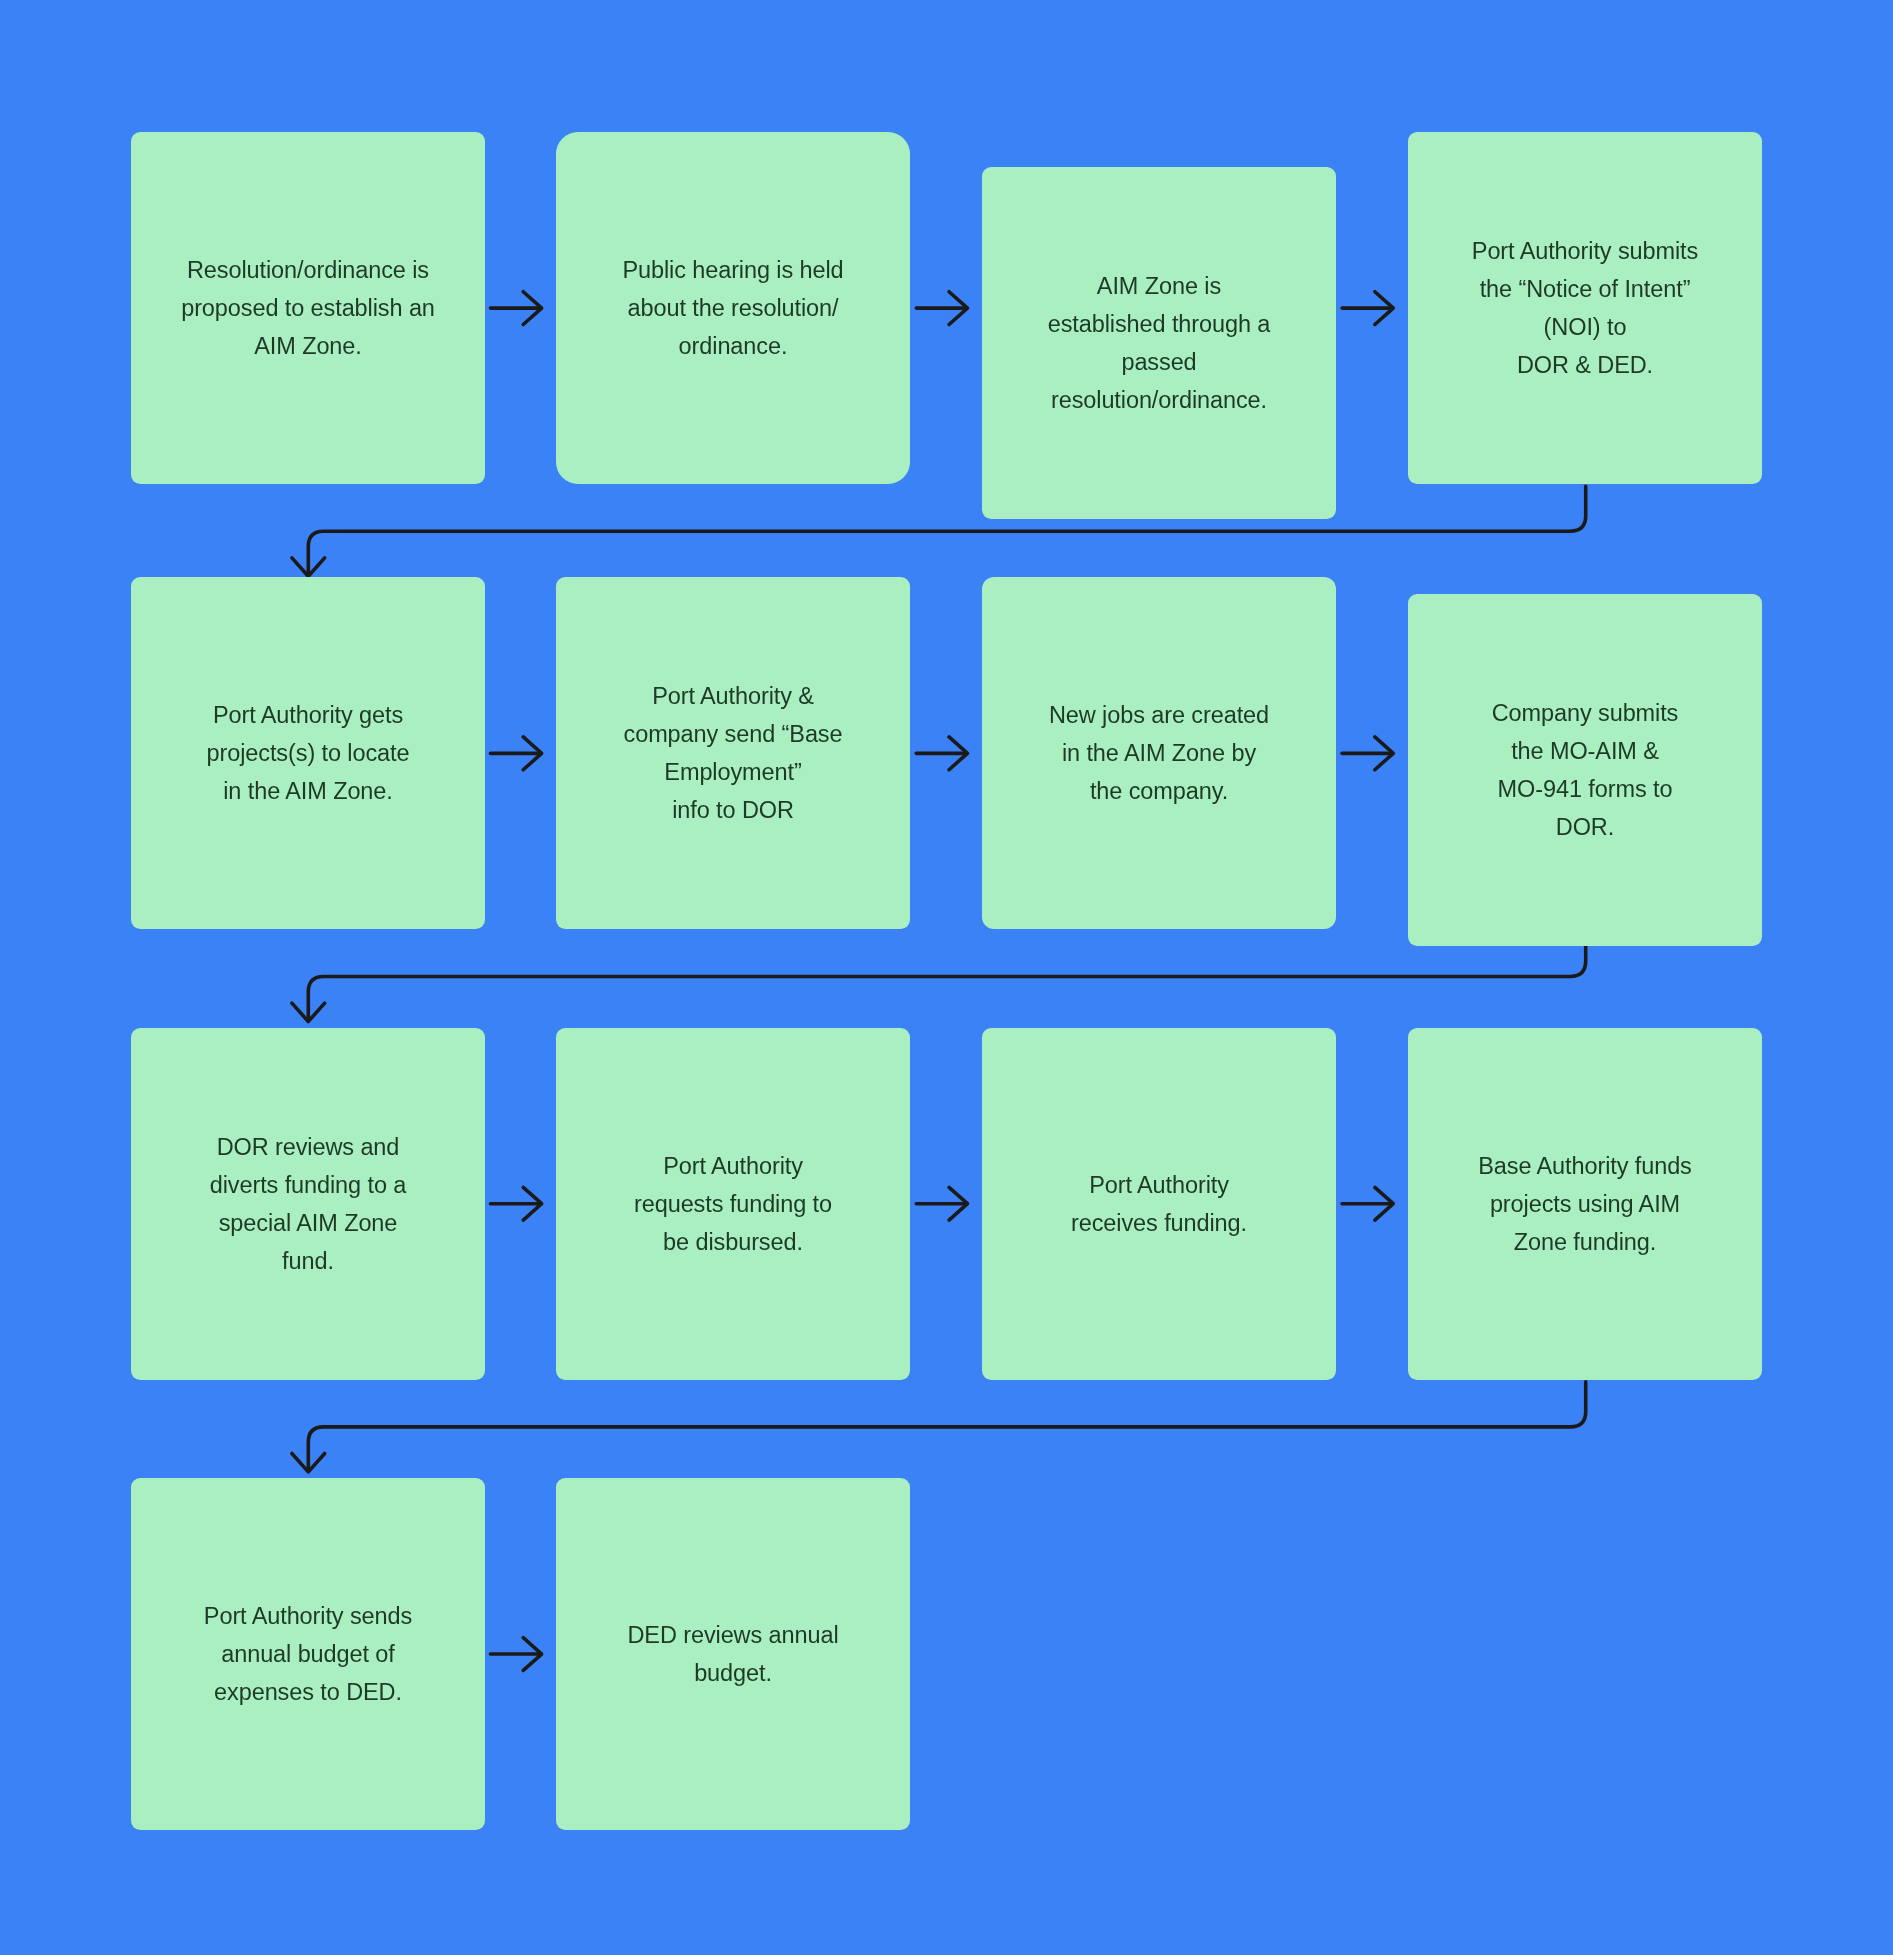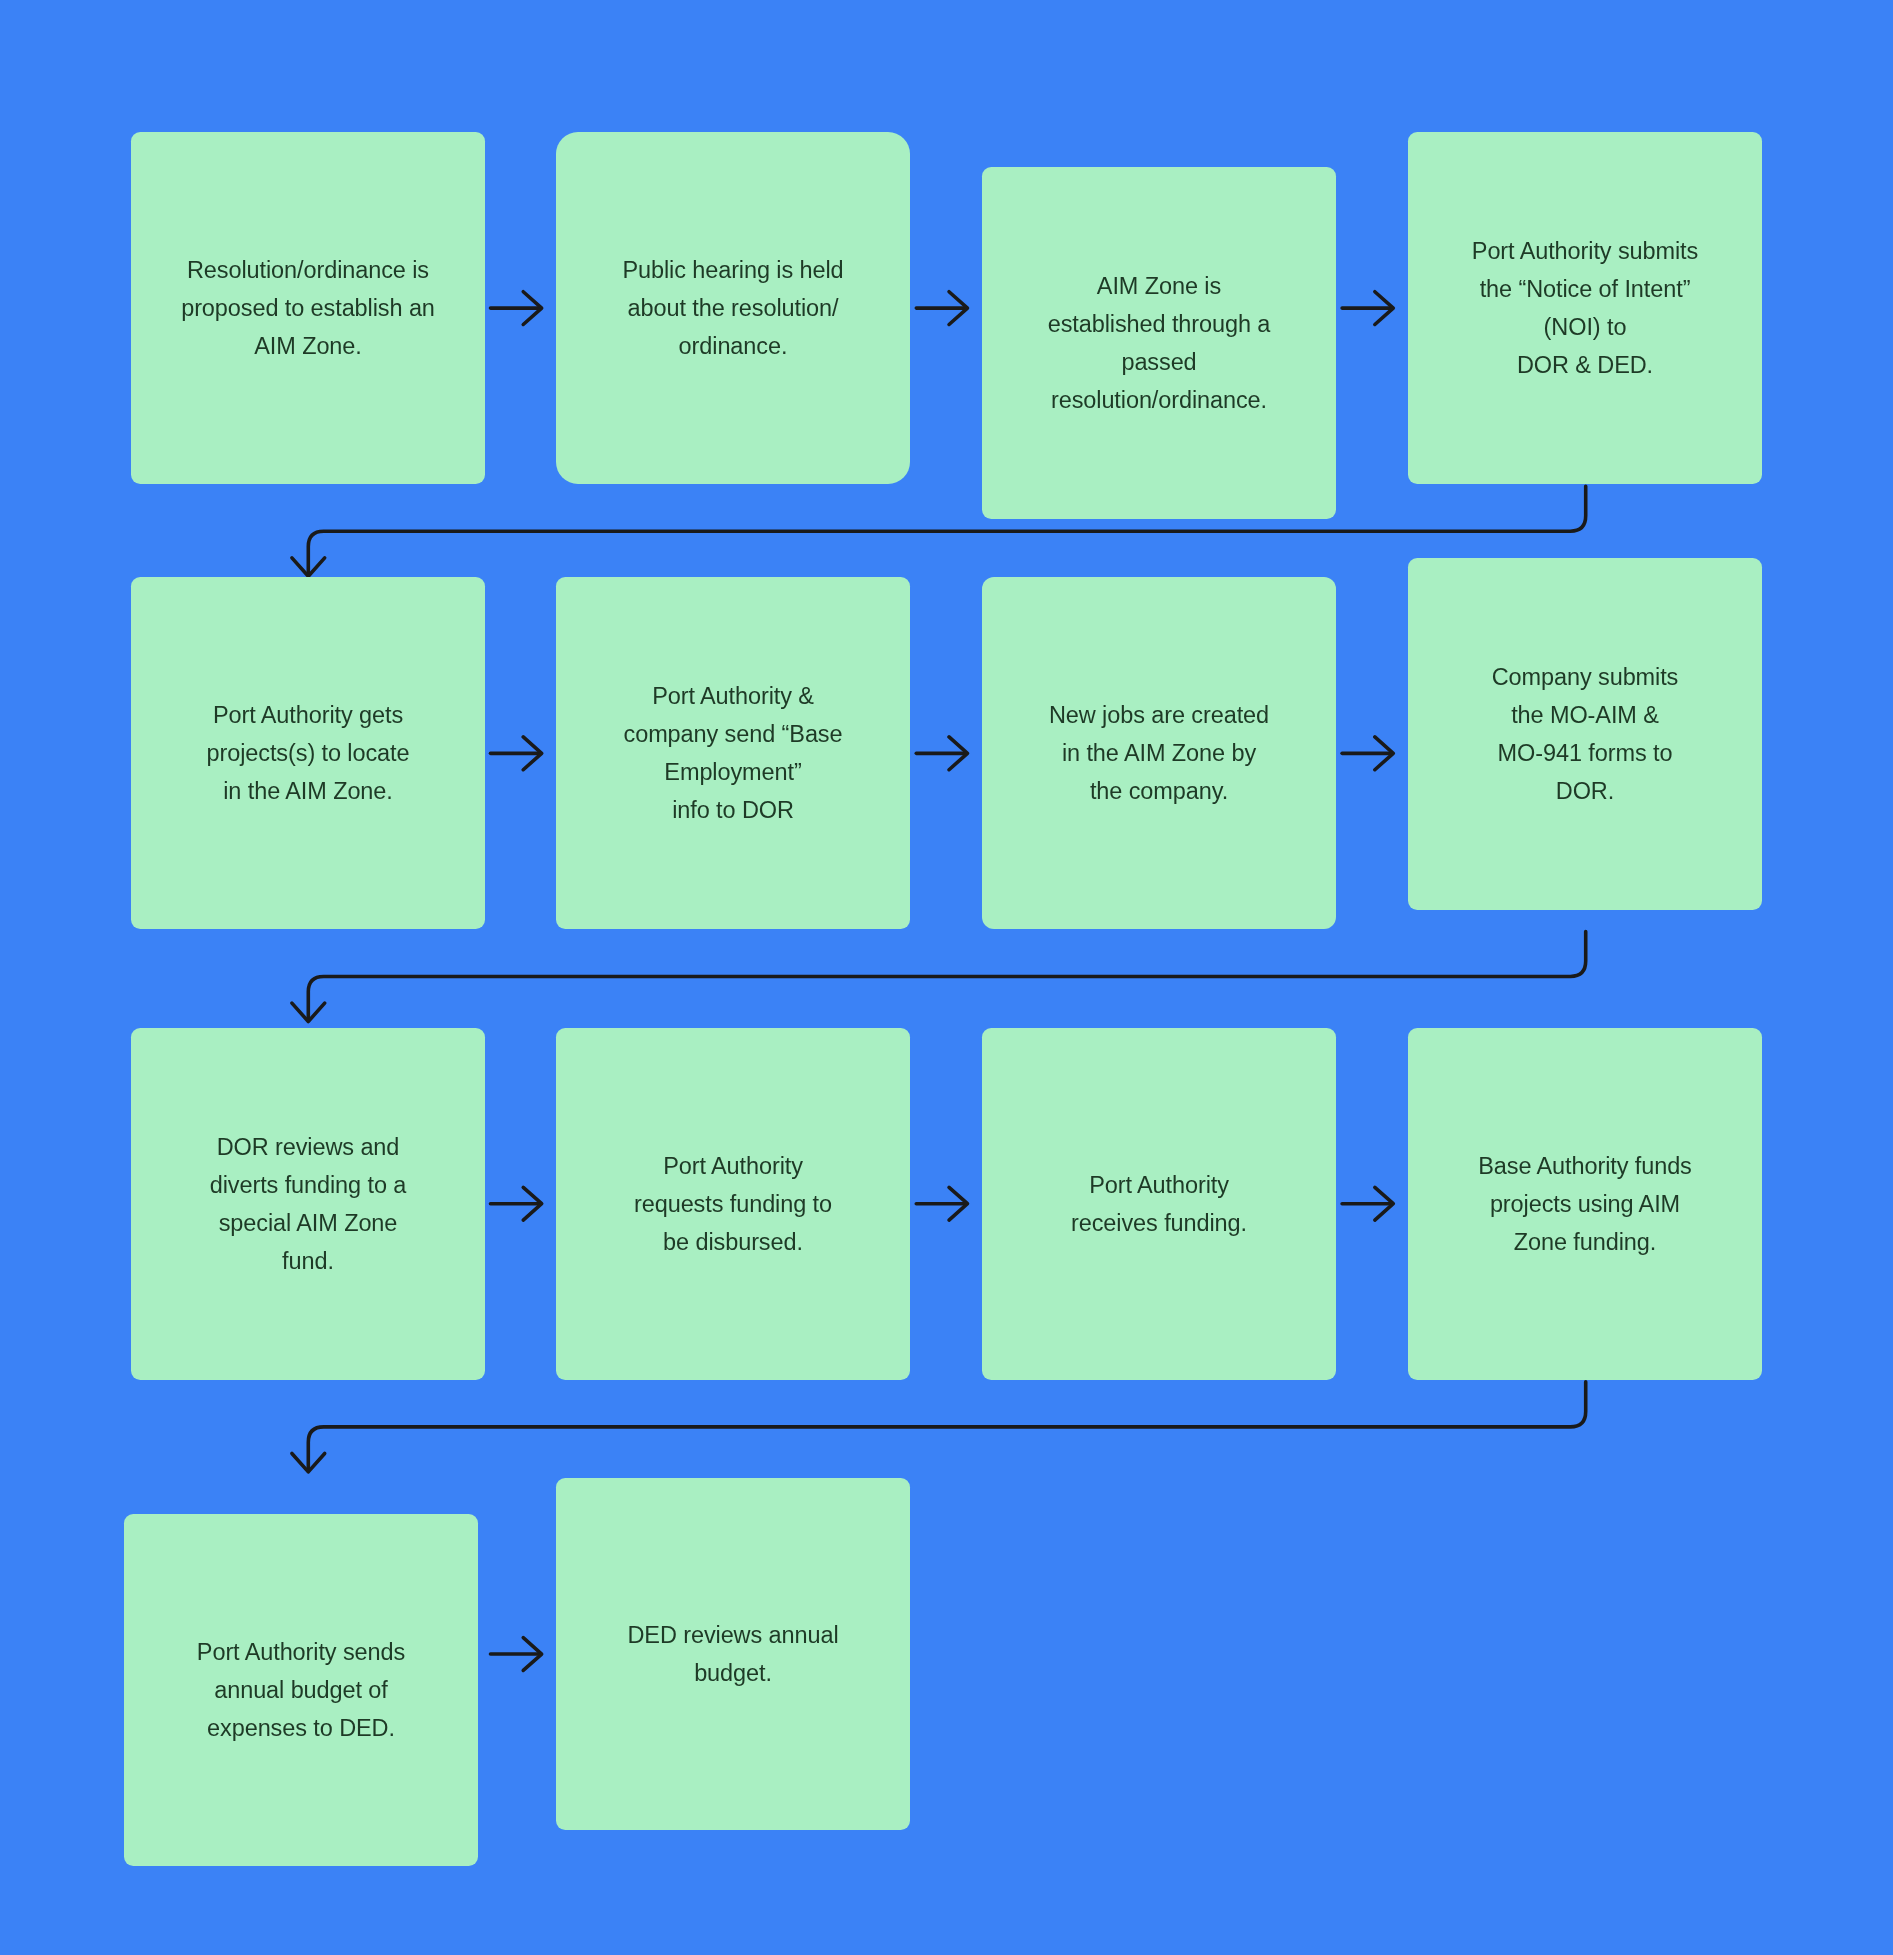--- a/index.html
+++ b/index.html
@@ -162,21 +162,21 @@
     <span class="node-label">Port Authority &amp;
 company send “Base
 Employment”
 info to DOR</span>
   </div>
   <div class="node" style="left:982px; top:577px;border-radius:12px;">
     <span class="node-label">New jobs are created
 in the AIM Zone by
 the company.</span>
   </div>
-  <div class="node" style="left:1408px; top:558px;">
+  <div class="node" style="left:1408px; top:594px;">
     <span class="node-label">Company submits
 the MO-AIM &amp;
 MO-941 forms to
 DOR.</span>
   </div>
 
   <div class="node" style="left:131px;  top:1028px;">
     <span class="node-label">DOR reviews and
 diverts funding to a
 special AIM Zone
@@ -190,21 +190,21 @@
   <div class="node" style="left:982px; top:1028px;">
     <span class="node-label">Port Authority
 receives funding.</span>
   </div>
   <div class="node" style="left:1408px; top:1028px;">
     <span class="node-label">Base Authority funds
 projects using AIM
 Zone funding.</span>
   </div>
 
-  <div class="node" style="left:124px;  top:1478px;margin-top:36px;">
+  <div class="node" style="left:131px;  top:1478px;">
     <span class="node-label">Port Authority sends
 annual budget of
 expenses to DED.</span>
   </div>
   <div class="node" style="left:556px; top:1478px;">
     <span class="node-label">DED reviews annual
 budget.</span>
   </div>
 
 </div>

